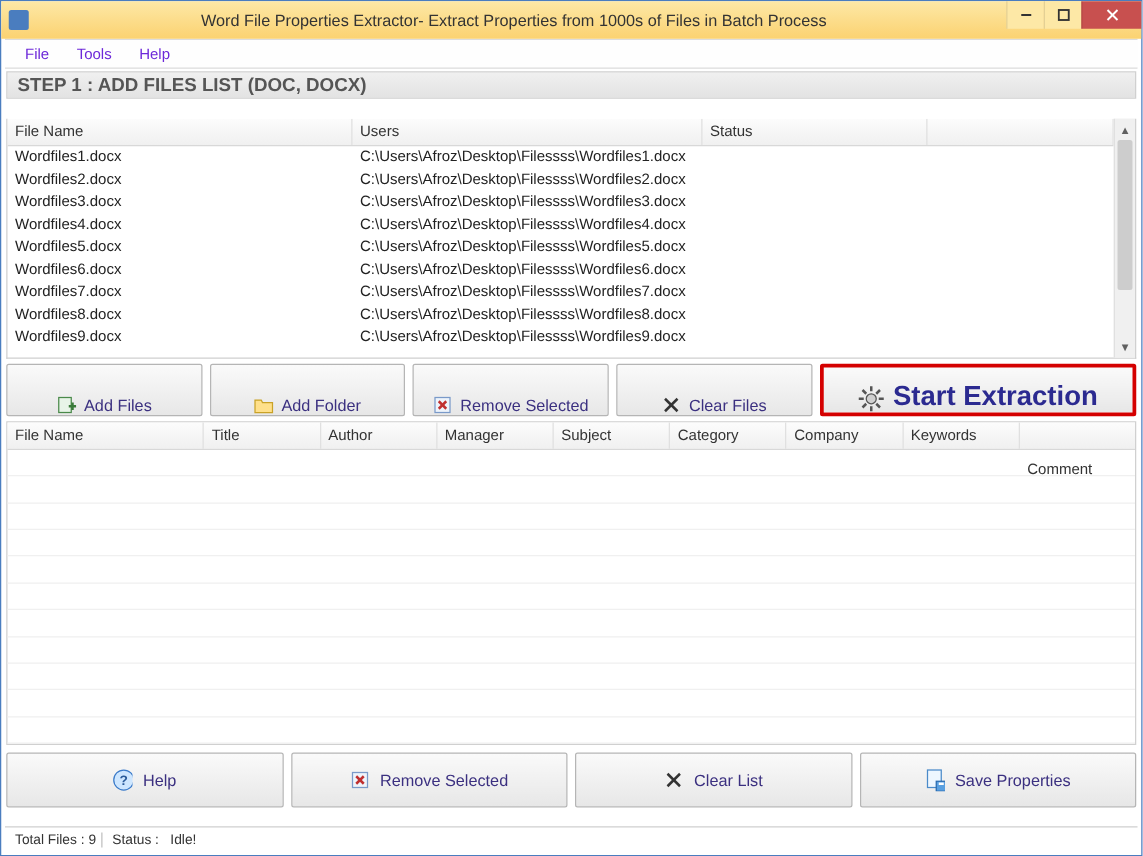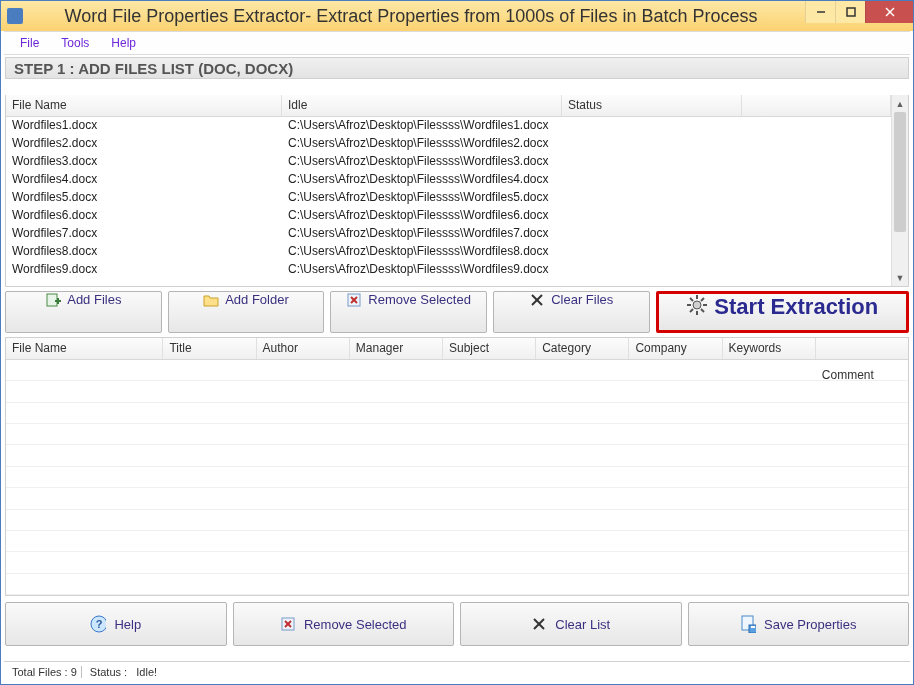--- a/index.html
+++ b/index.html
@@ -1,39 +1,39 @@
 <!DOCTYPE html>
 <html><head>
 <meta charset="utf-8">
 <style>
   * { box-sizing: border-box; margin: 0; padding: 0; }
   body { font-family: "Segoe UI", Tahoma, sans-serif; font-size: 12px; background: #fff; }
   .window { width: 914px; height: 685px; border: 1px solid #4a7dbf; background: #fff; display: flex; flex-direction: column; position: relative; }
   .titlebar { height: 30px; background: linear-gradient(#fde8a6, #fbd271); display: flex; align-items: center; position: relative; }
   .titlebar-icon { width: 16px; height: 16px; margin: 0 6px; background: #4a7dbf; border-radius: 2px; }
-  .titlebar-text { flex: 1; text-align: center; font-size: 18px; color: #333; padding-right: 120px; }
+  .titlebar-text { flex: 1; text-align: center; font-size: 13px; color: #333; padding-right: 120px; }
   .win-controls { position: absolute; right: 0; top: 0; display: flex; height: 22px; }
   .win-btn { width: 30px; height: 22px; display: flex; align-items: center; justify-content: center; font-size: 12px; background: #fde8a6; border-left: 1px solid rgba(0,0,0,0.1); color: #333; }
   .win-btn.close { background: #c8504f; color: #fff; width: 48px; font-size: 14px; }
   .menubar { height: 24px; background: #fefefe; border-top: 1px solid #dcdcdc; border-bottom: 1px solid #dcdcdc; display: flex; align-items: center; padding: 0 6px; gap: 2px; margin: 0 3px; }
   .menu-item { padding: 2px 10px; color: #6d28d9; }
   .step-header { height: 22px; background: linear-gradient(#f0f0f0, #e3e3e3); border: 1px solid #d0d0d0; margin: 2px 4px 16px 4px; padding: 2px 8px; font-size: 15px; font-weight: bold; color: #555; }
   .file-list-wrap { margin: 0 4px; border: 1px solid #d0d0d0; border-top: none; height: 192px; display: flex; background: #fff; position: relative; }
   .file-list { flex: 1; overflow: hidden; }
   .list-header { display: flex; background: linear-gradient(#fcfcfc, #f0f0f0); border-bottom: 1px solid #d8d8d8; height: 22px; }
   .list-header-cell { padding: 3px 6px; border-right: 1px solid #e0e0e0; color: #333; font-size: 12px; }
   .list-body { }
   .list-row { display: flex; height: 18px; }
   .list-cell { padding: 1px 6px; font-size: 12px; color: #222; white-space: nowrap; overflow: hidden; }
   .scrollbar-v { width: 17px; background: #f0f0f0; border-left: 1px solid #e0e0e0; display: flex; flex-direction: column; }
   .scroll-arrow { height: 17px; display: flex; align-items: center; justify-content: center; font-size: 9px; color: #606060; background: #f0f0f0; }
   .scroll-track { flex: 1; background: #f0f0f0; position: relative; }
   .scroll-thumb { position: absolute; left: 2px; right: 2px; top: 0; height: 120px; background: #cdcdcd; border-radius: 2px; }
   .action-row { margin: 4px 4px 0 4px; display: flex; gap: 6px; height: 42px; }
-  .act-btn { flex: 1; border: 1px solid #b5b5b5; background: linear-gradient(#fafafa, #e7e7e7); display: flex; align-items: flex-start; justify-content: center; gap: 6px; color: #3b3080; font-size: 13px; border-radius: 2px; }
+  .act-btn { flex: 1; border: 1px solid #b5b5b5; background: linear-gradient(#fafafa, #e7e7e7); display: flex; align-items: flex-end; justify-content: center; gap: 6px; color: #3b3080; font-size: 13px; border-radius: 2px; }
   .act-btn.start { border: 3px solid #d40000; font-size: 22px; font-weight: bold; color: #2b2a90; flex: 1.6; }
   .icon-sq { width: 16px; height: 16px; display: inline-flex; align-items: center; justify-content: center; }
   .props-wrap { margin: 4px 4px 0 4px; border: 1px solid #d0d0d0; flex: 1; display: flex; flex-direction: column; background: #fff; }
   .props-header { display: flex; background: linear-gradient(#fcfcfc, #f0f0f0); border-bottom: 1px solid #d8d8d8; height: 22px; }
   .props-body { flex: 1; display: flex; flex-direction: column; }
   .props-row { flex: 1; border-bottom: 1px solid #f0f0f0; }
   .bottom-row { margin: 6px 4px 2px 4px; display: flex; gap: 6px; height: 44px; }
   .bottom-btn { flex: 1; border: 1px solid #b5b5b5; background: linear-gradient(#fafafa, #e7e7e7); display: flex; align-items: center; justify-content: center; gap: 8px; color: #3b3080; font-size: 13px; border-radius: 2px; }
   .statusbar { height: 20px; border-top: 1px solid #d0d0d0; display: flex; align-items: center; padding: 0 4px; font-size: 11px; color: #333; margin: 13px 3px 3px 3px; gap: 4px; }
   .status-seg { padding: 0 4px; border-right: 1px solid #c0c0c0; }
@@ -79,21 +79,21 @@
     <div class="menu-item">Tools</div>
     <div class="menu-item">Help</div>
   </div>
 
   <div class="step-header">STEP 1 : ADD FILES LIST (DOC, DOCX)</div>
 
   <div class="file-list-wrap">
     <div class="file-list">
       <div class="list-header">
         <div class="list-header-cell col-fn">File Name</div>
-        <div class="list-header-cell col-path">Idle</div>
+        <div class="list-header-cell col-path">Users</div>
         <div class="list-header-cell col-status">Status</div>
         <div class="list-header-cell col-gap"></div>
       </div>
       <div class="list-body" id="file-rows">
           <div class="list-row">
             <div class="list-cell col-fn">Wordfiles1.docx</div>
             <div class="list-cell col-path">C:\Users\Afroz\Desktop\Filessss\Wordfiles1.docx</div>
             <div class="list-cell col-status"></div>
           </div>
           <div class="list-row">

